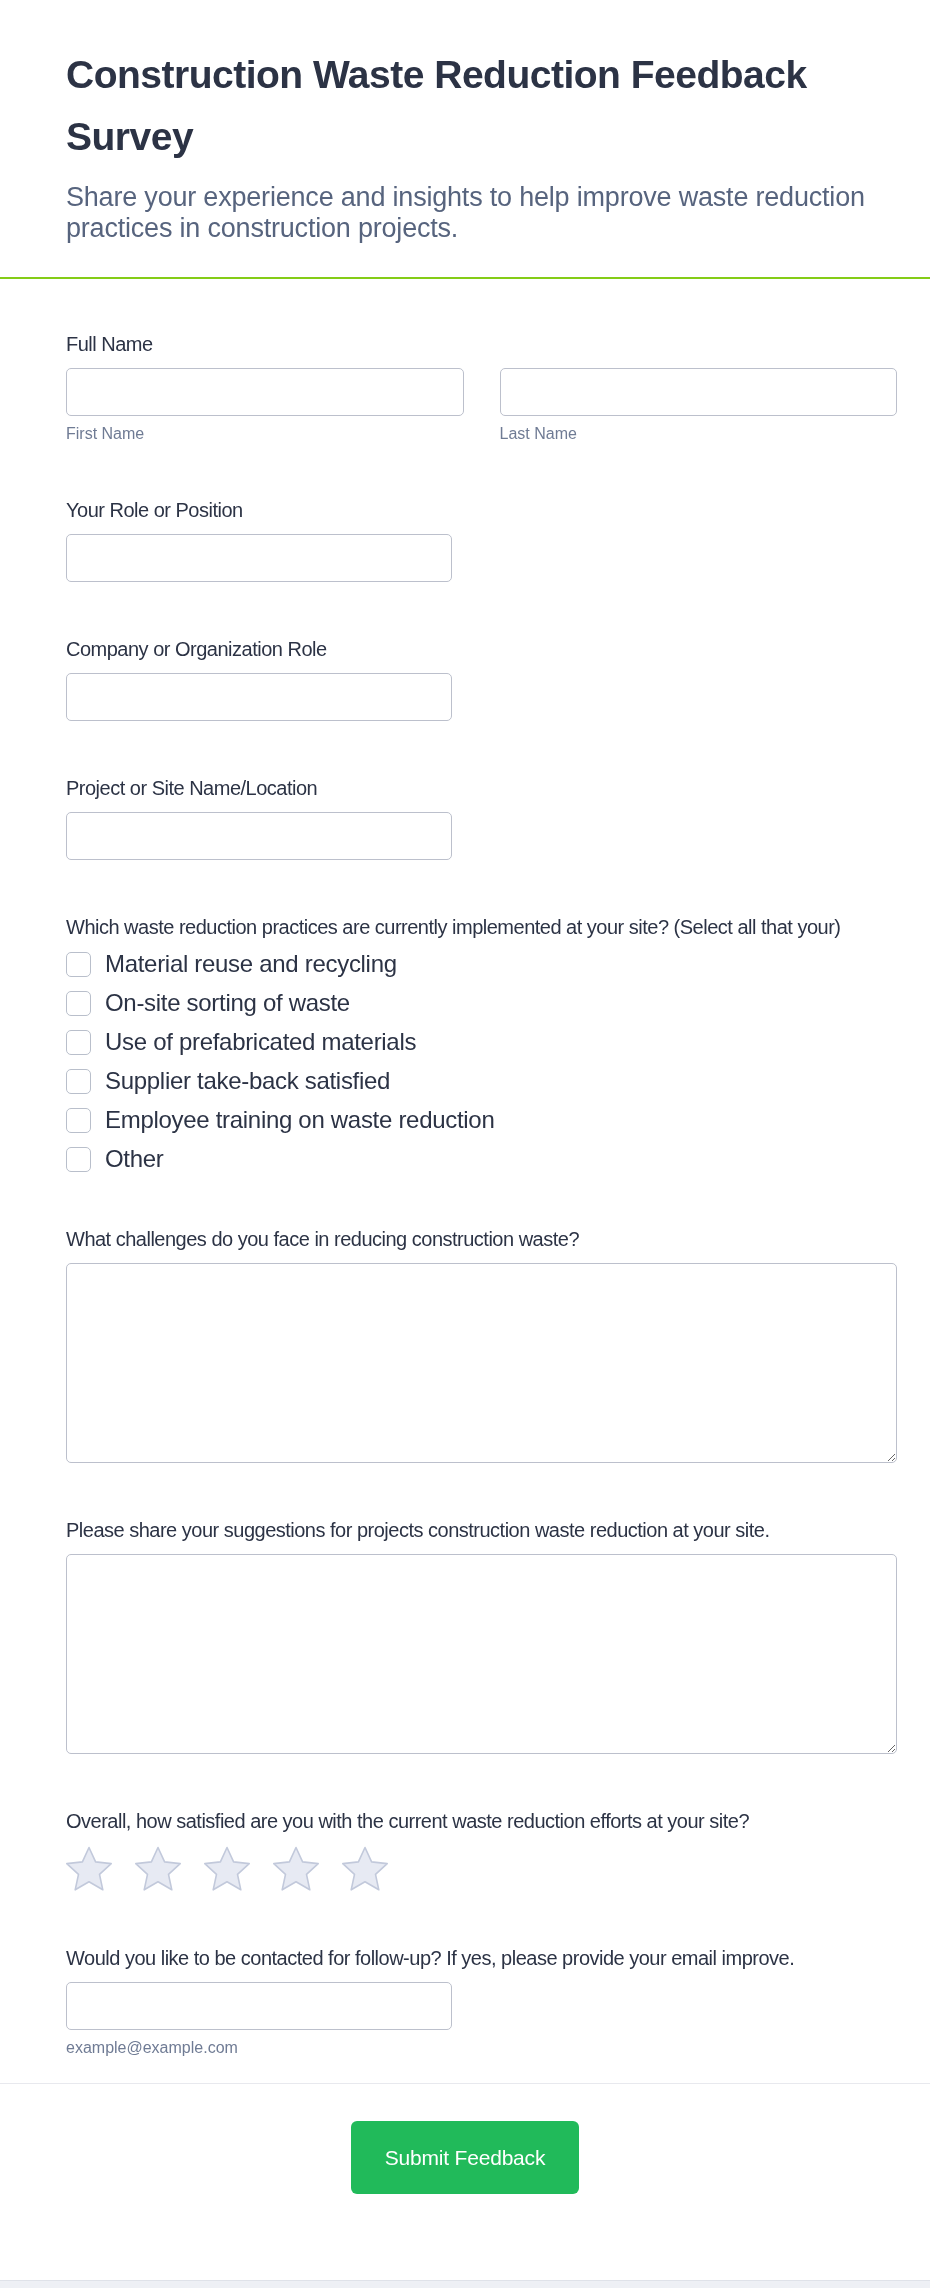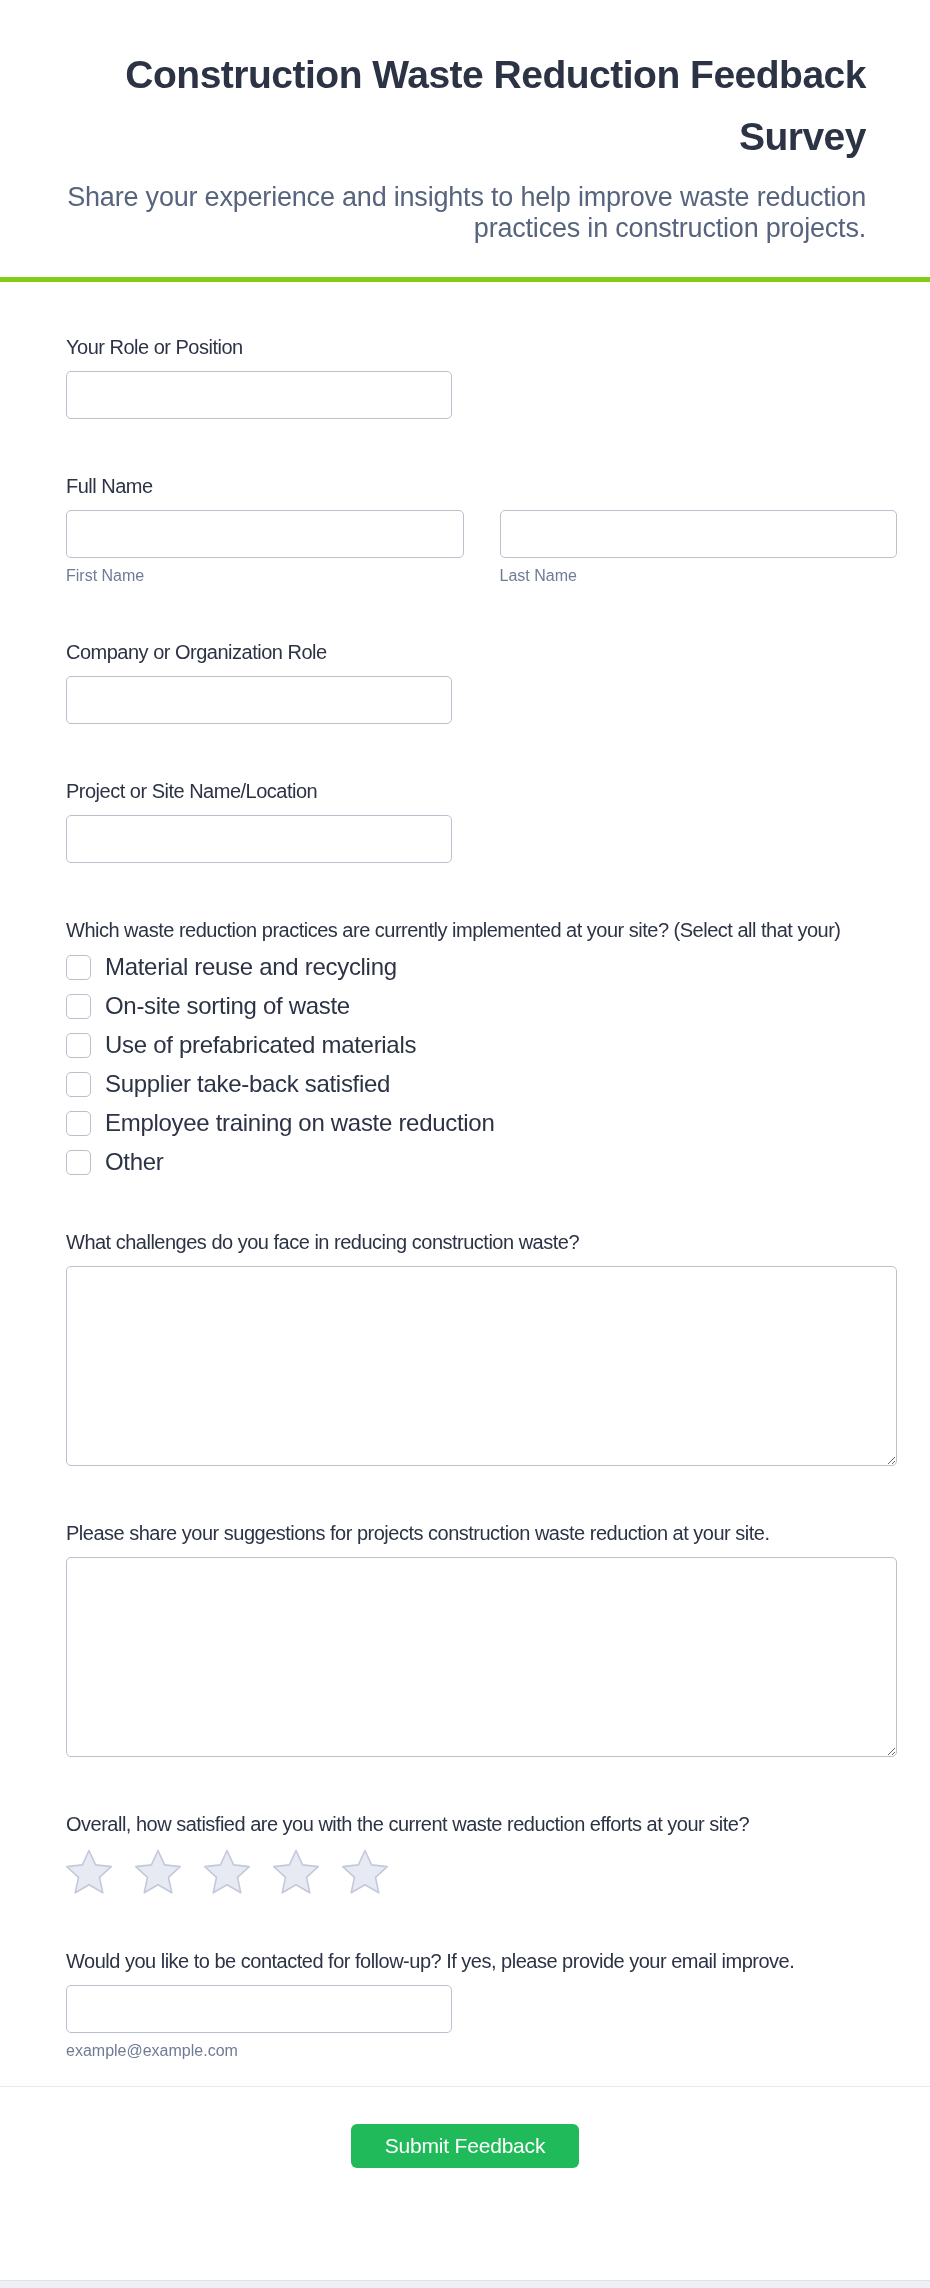--- a/index.html
+++ b/index.html
@@ -12,22 +12,21 @@
   }
   .card {
     width: 930px; height: 2281px;
     background: #ffffff;
     border-bottom: 1px solid #dfe2e9;
     overflow: hidden;
   }
   
   .form-header {
     padding: 44px 64px 33px 66px;
-    border-bottom: 5px solid #84cc16;
-    text-align: right;
+    border-bottom: 2px solid #84cc16;
   }
   .form-title {
     margin: 0 0 14px 0;
     font-size: 39px; font-weight: 700;
     letter-spacing: -0.5px;
     line-height: 62px;
     color: #2c3345;
     max-width: 800px;
   }
   .form-desc {
@@ -103,21 +102,21 @@
     color: #2c3345;
   }
   
   .star-row { display: flex; gap: 23px; margin-top: 8px; }
   .star { width: 46px; height: 46px; cursor: pointer; }
   
   .footer-divider { height: 1px; background: #e8e9ee; margin-top: 26px; }
   .form-footer { padding: 37px 0 43px 0; text-align: center; }
   .submit-btn {
     display: inline-block;
-    min-width: 226px; height: 44px;
+    min-width: 226px; height: 73px;
     padding: 0 34px;
     border: none; border-radius: 6px;
     background: #21ba5a;
     color: #ffffff;
     font-family: "Liberation Sans", sans-serif;
     font-size: 21px; font-weight: 500;
     letter-spacing: -0.2px;
     cursor: pointer;
   }
 </style>
@@ -125,41 +124,41 @@
 <body>
 
 <div class="card">
 
   <div class="form-header">
     <h1 class="form-title">Construction Waste Reduction Feedback Survey</h1>
     <p class="form-desc">Share your experience and insights to help improve waste reduction practices in construction projects.</p>
   </div>
 
   <div class="form-body">
-
-    <div class="q">
-      <div class="q-label">Your Role or Position</div>
-      <input type="text" class="text-input" value="" style="">
-    </div>
 
     <div class="q">
       <div class="q-label">Full Name</div>
       <div class="name-grid">
         <div>
           <input type="text" class="text-input" value="" style="">
           <div class="sublabel">First Name</div>
         </div>
         <div>
           <input type="text" class="text-input" value="" style="">
           <div class="sublabel">Last Name</div>
         </div>
       </div>
     </div>
 
     <div class="q">
+      <div class="q-label">Your Role or Position</div>
+      <input type="text" class="text-input" value="" style="">
+    </div>
+
+    <div class="q">
       <div class="q-label">Company or Organization Role</div>
       <input type="text" class="text-input" value="" style="">
     </div>
 
     <div class="q">
       <div class="q-label">Project or Site Name/Location</div>
       <input type="text" class="text-input" value="" style="">
     </div>
 
     <div class="q">

